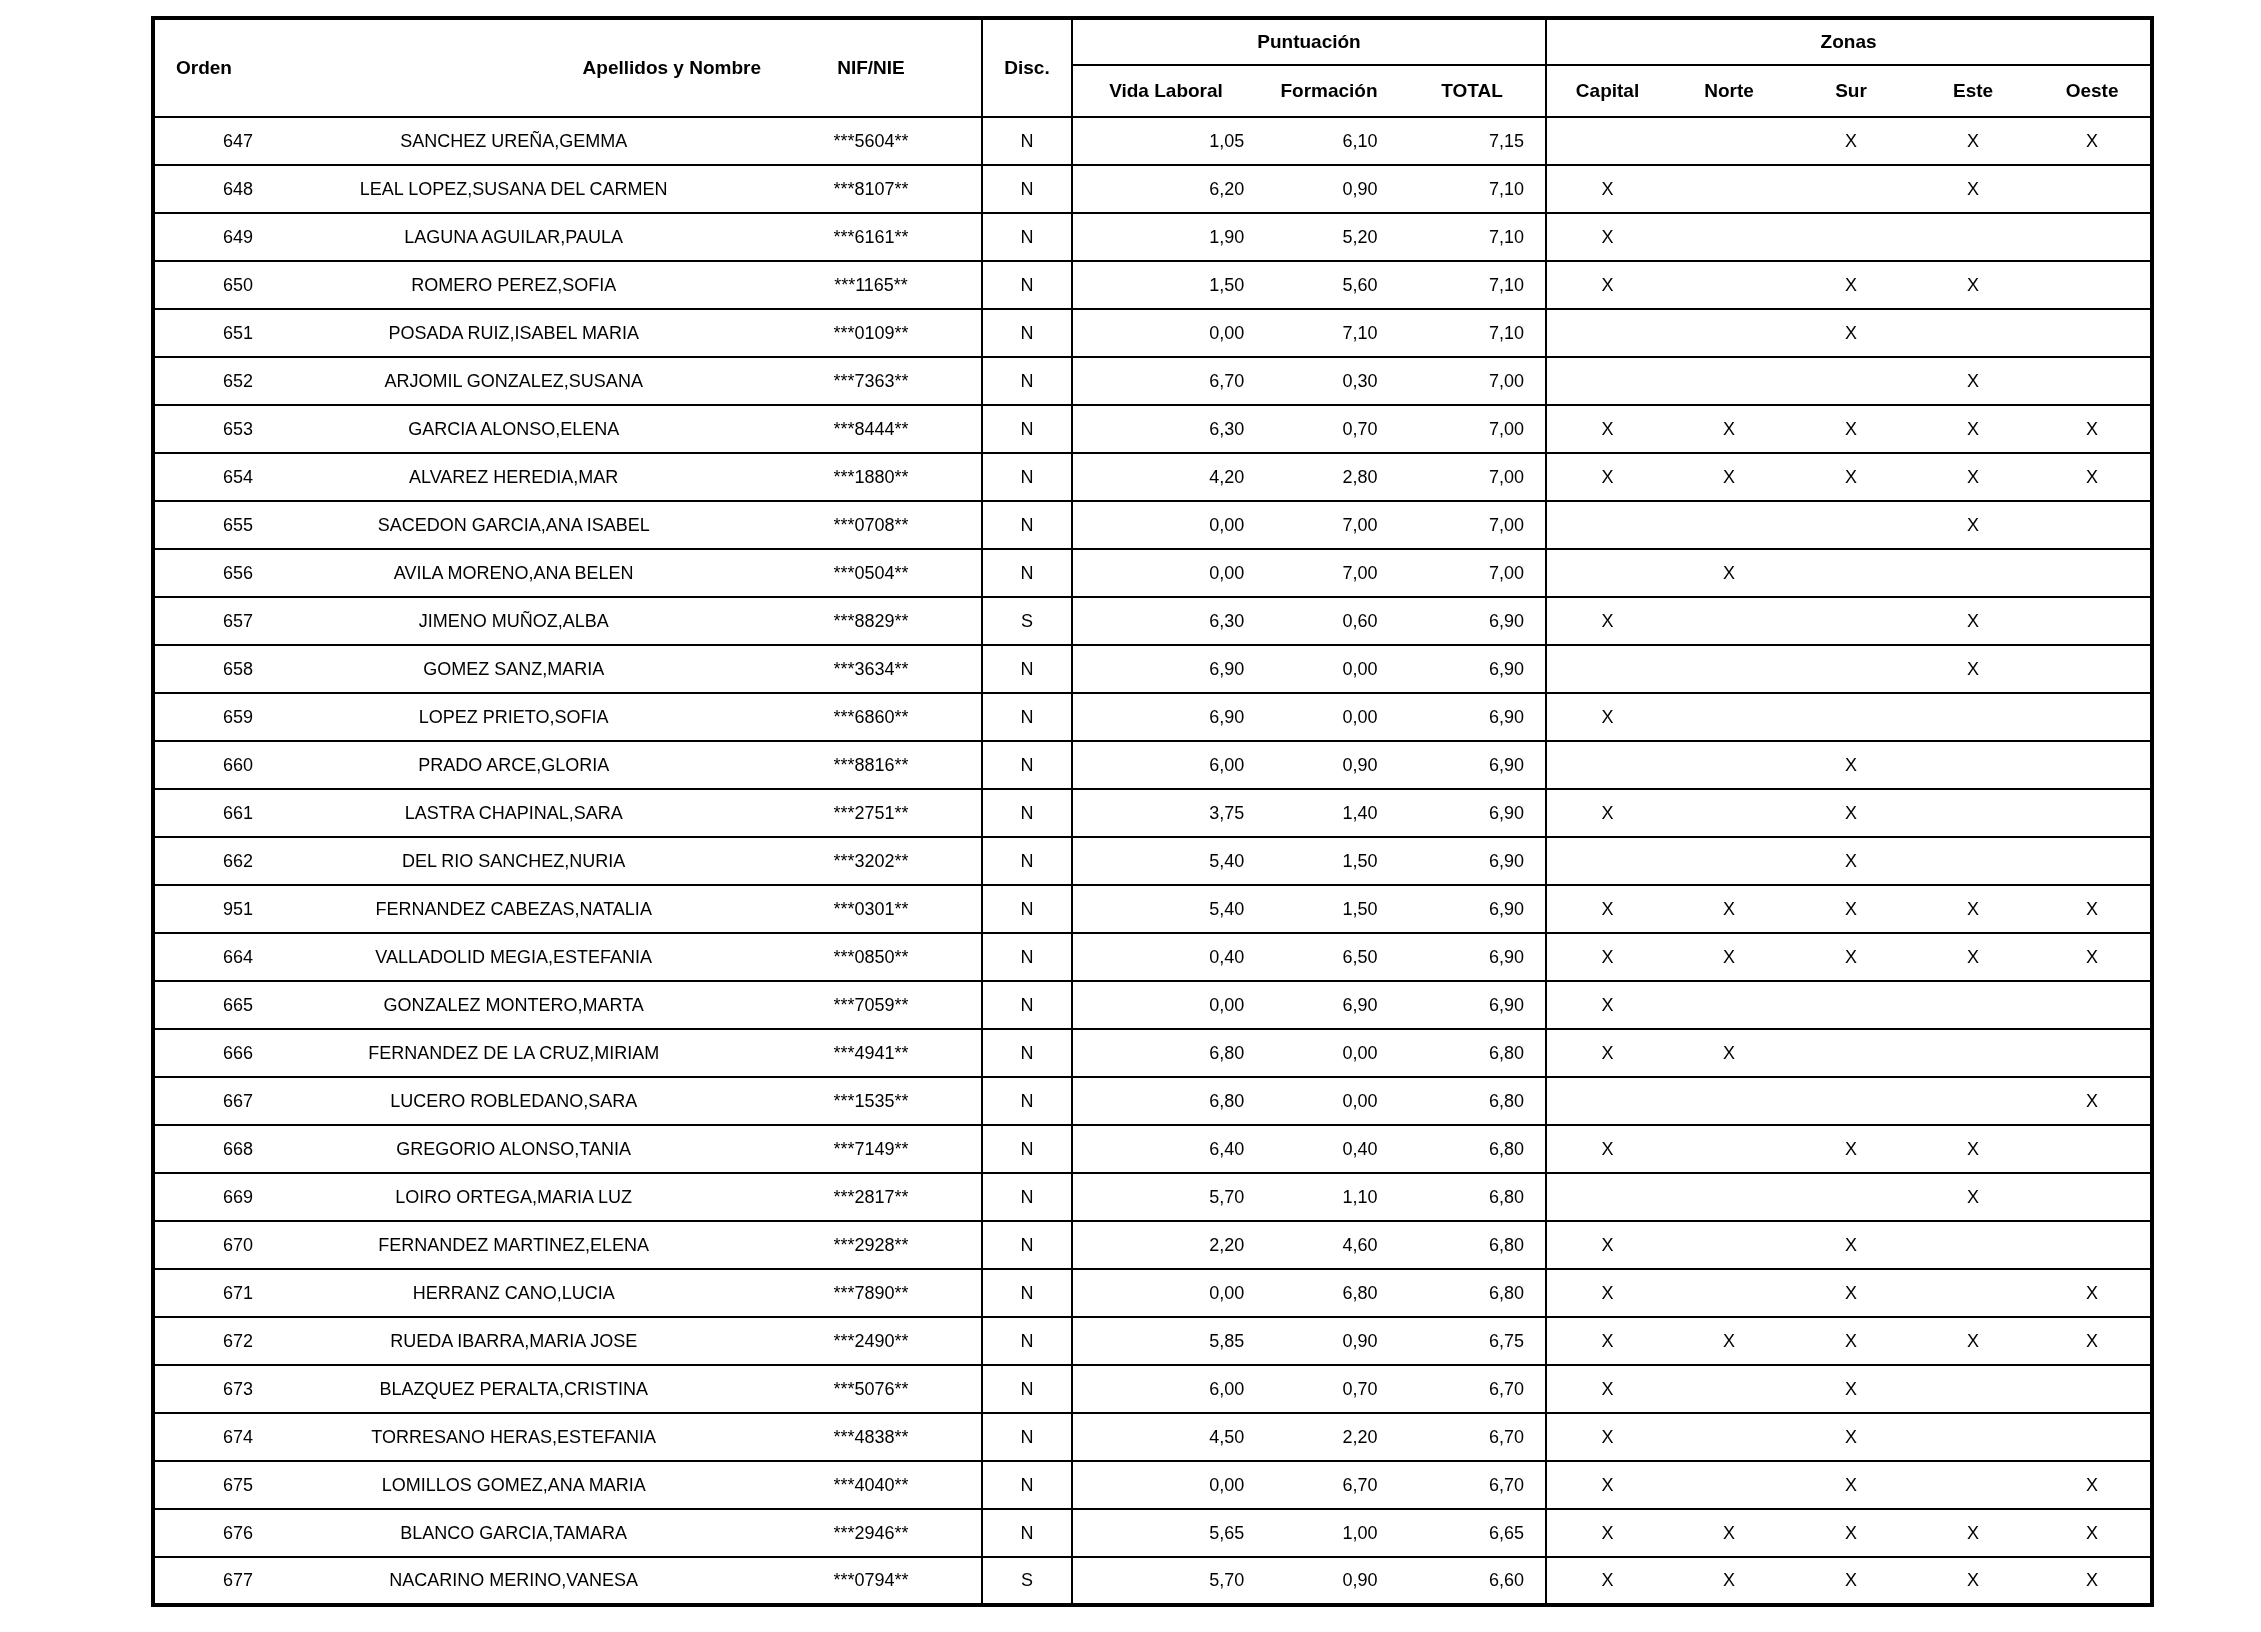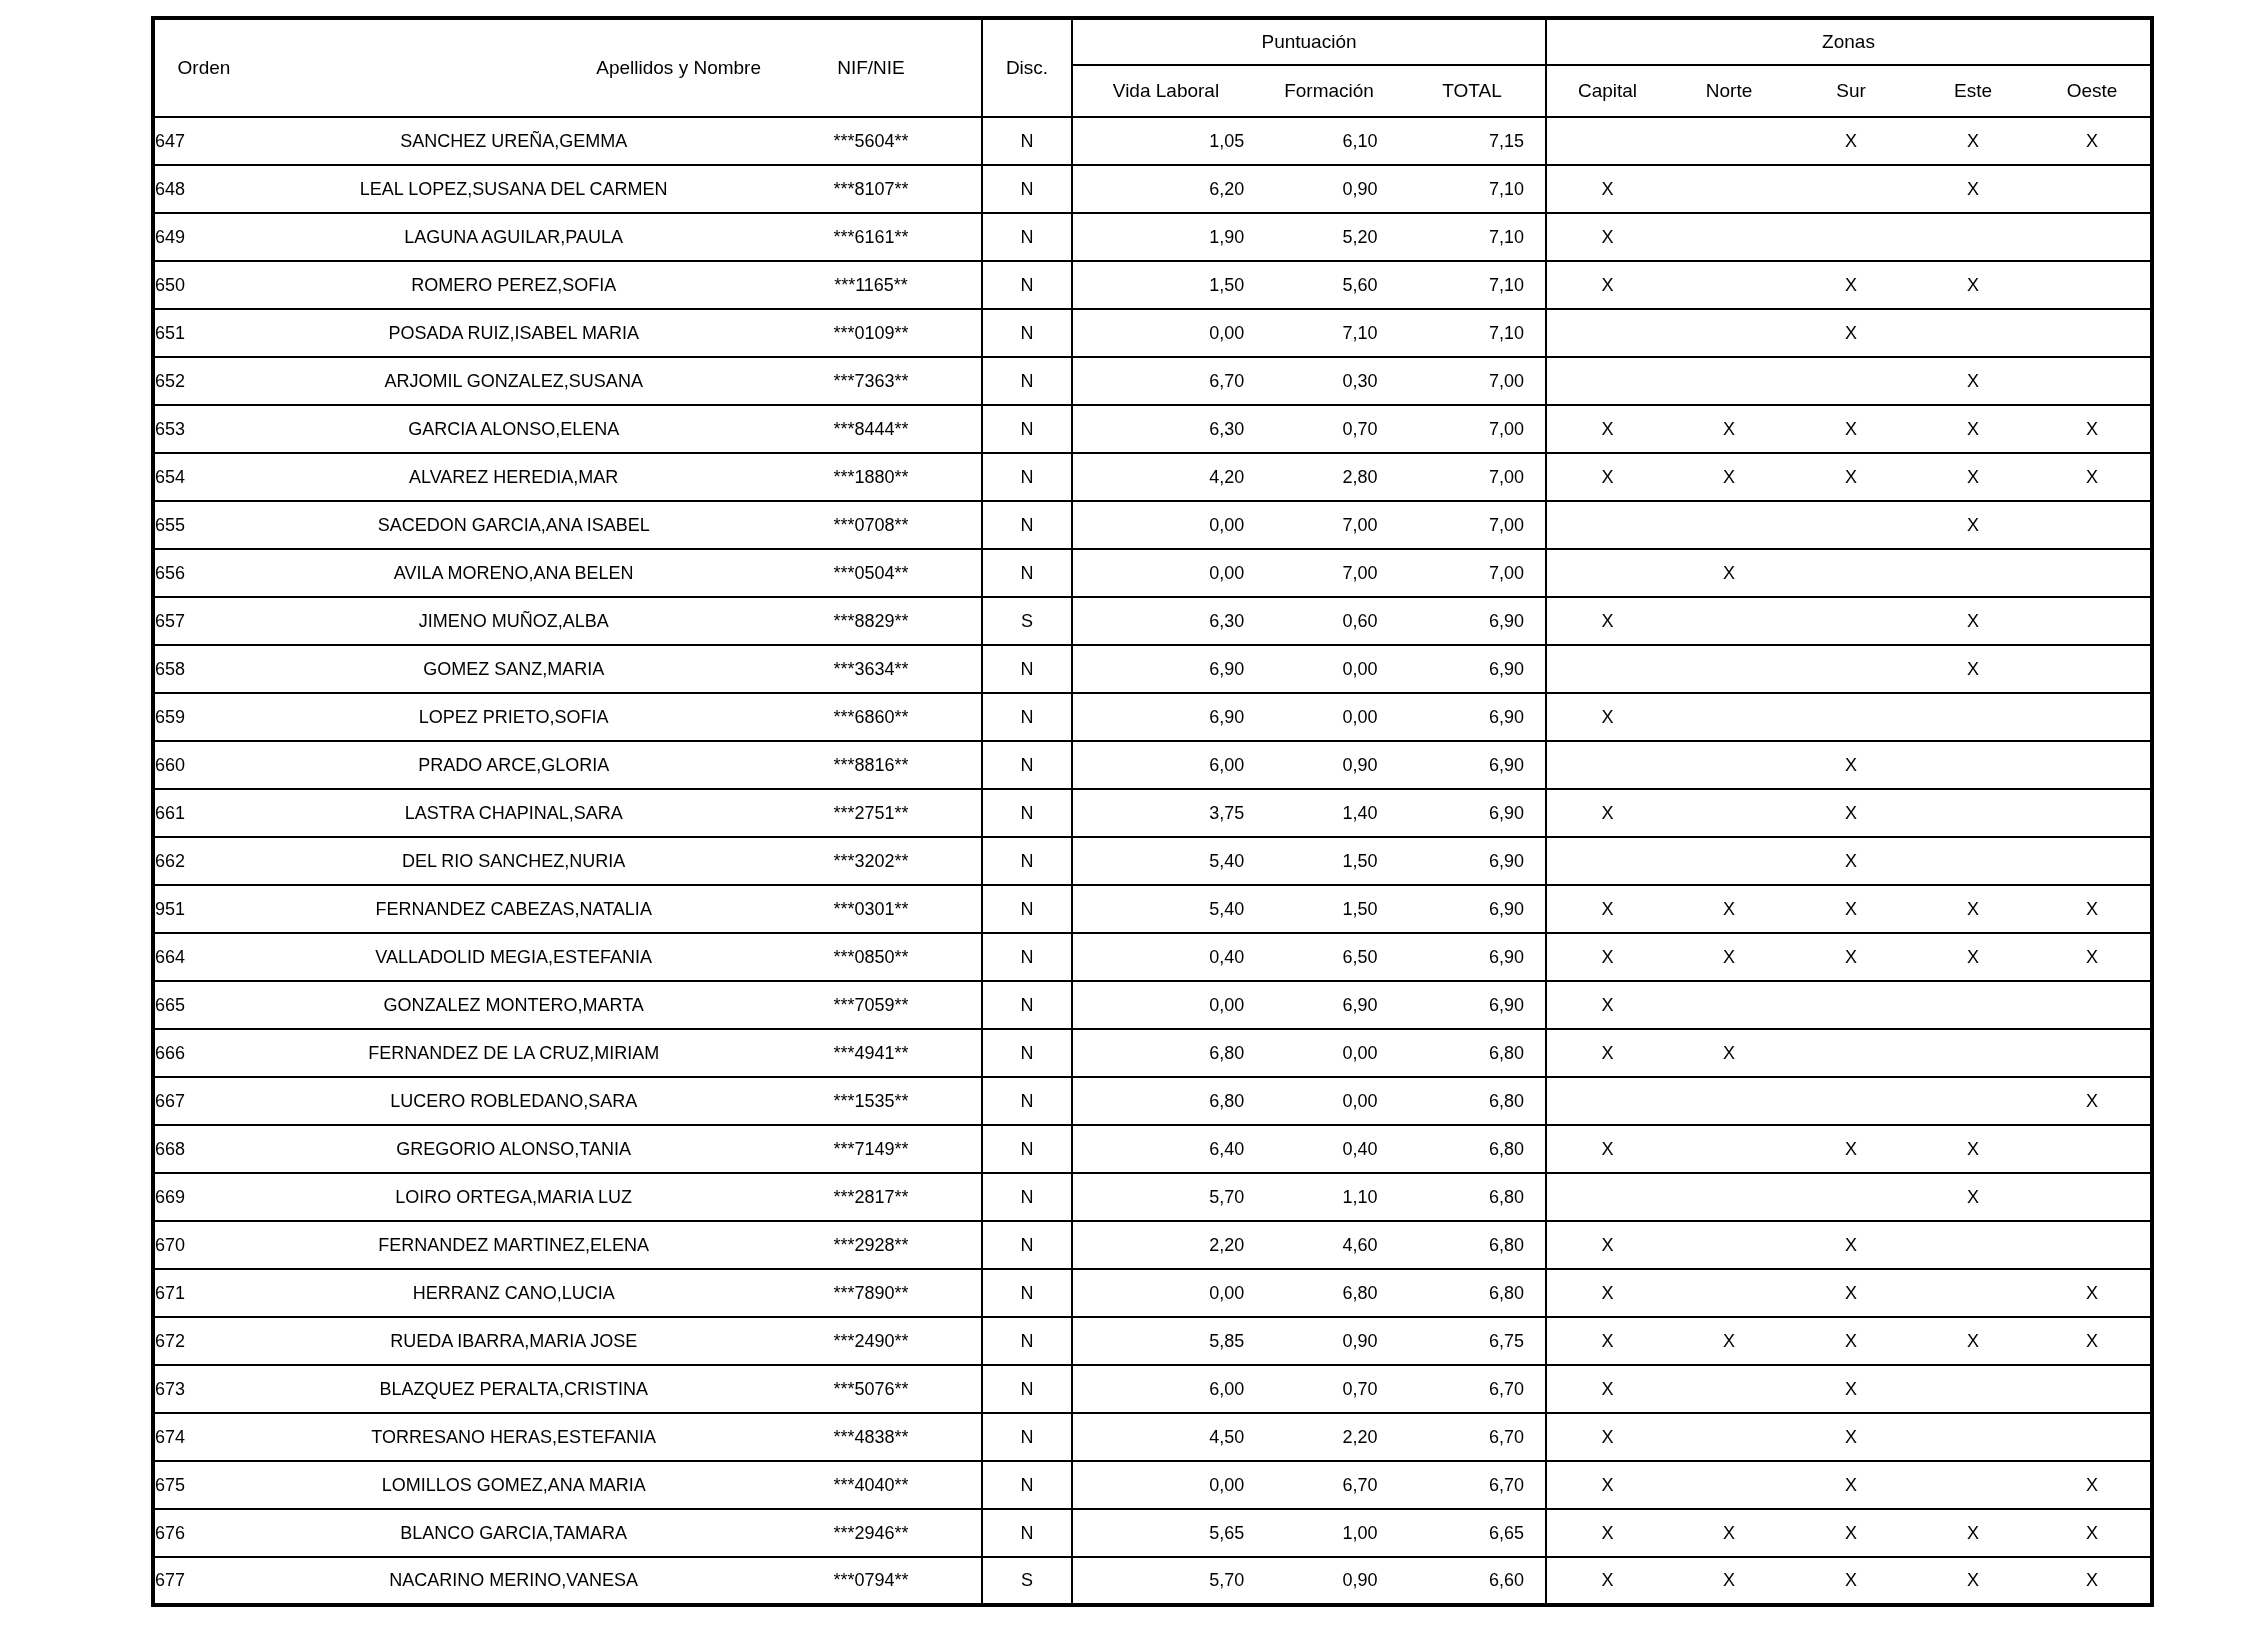--- a/index.html
+++ b/index.html
@@ -28,34 +28,34 @@
     border-top: 2.7px solid #000000;
     border-bottom: 2.7px solid #000000;
     font-size: 18px;
     font-weight: normal;
     white-space: nowrap;
     overflow: hidden;
     padding: 0;
     vertical-align: middle;
   }
   thead th {
-    font-weight: normal;
+    font-weight: bold;
     font-size: 19px;
     text-align: center;
   }
   tr.h1 { height: 47px; }
   tr.h2 { height: 52px; }
   tbody tr { height: 48px; }
 
   .vl-l { border-left: 2.7px solid #000000; }
   .vl-r { border-right: 2.7px solid #000000; }
 
   th.col-nombre { text-align: right; padding-left: 27px; }
 
-  td.c-orden  { text-align: left; }
+  td.c-orden  { text-align: right; }
   td.c-nombre { text-align: center; padding-left: 13.4px; }
   td.c-nif    { text-align: center; }
   td.c-disc   { text-align: center; }
   td.c-vida   { text-align: right; padding-right: 14.7px; }
   td.c-form   { text-align: right; padding-right: 21.4px; }
   td.c-total  { text-align: right; padding-right: 21px; }
   td.c-zona   { text-align: center; }
 </style>
 </head>
 <body>

